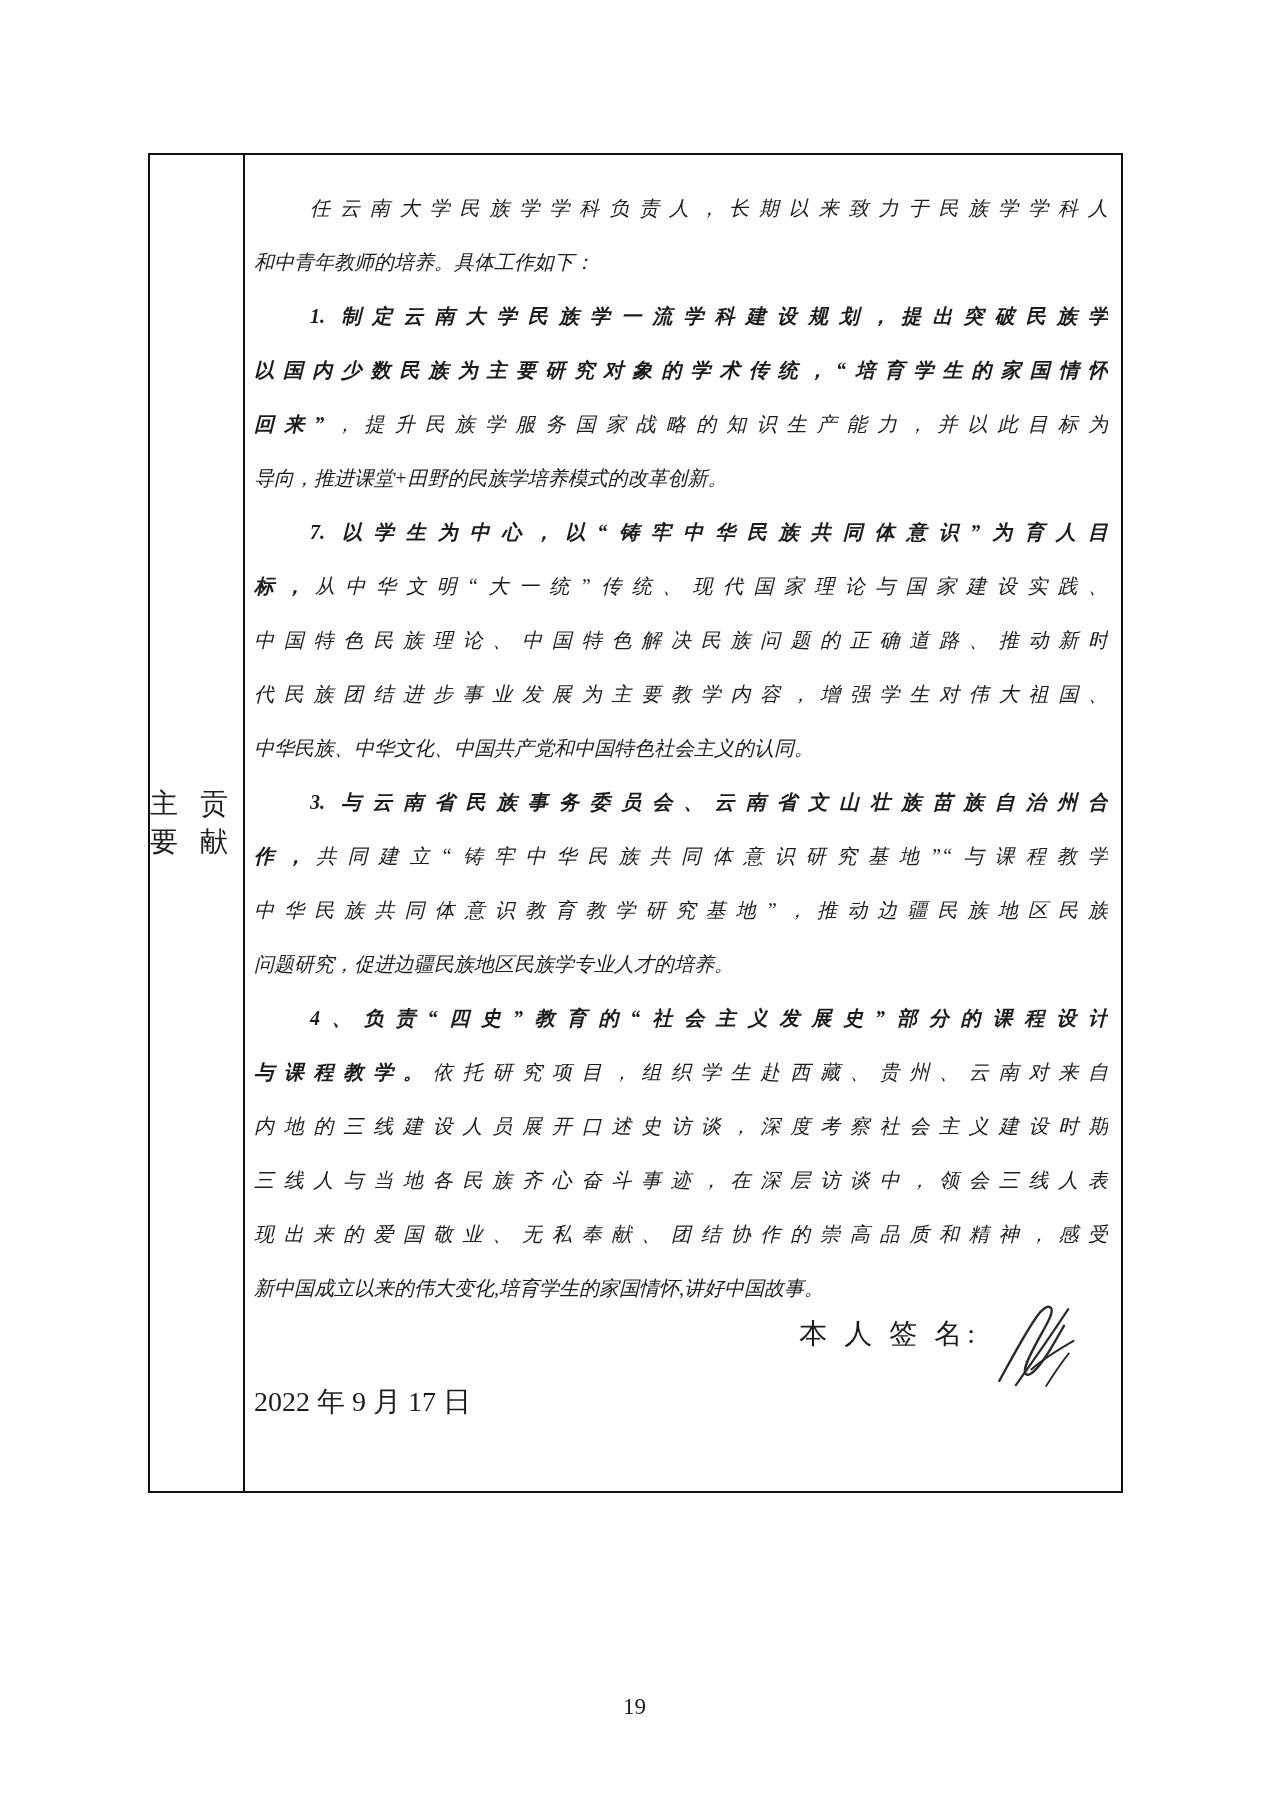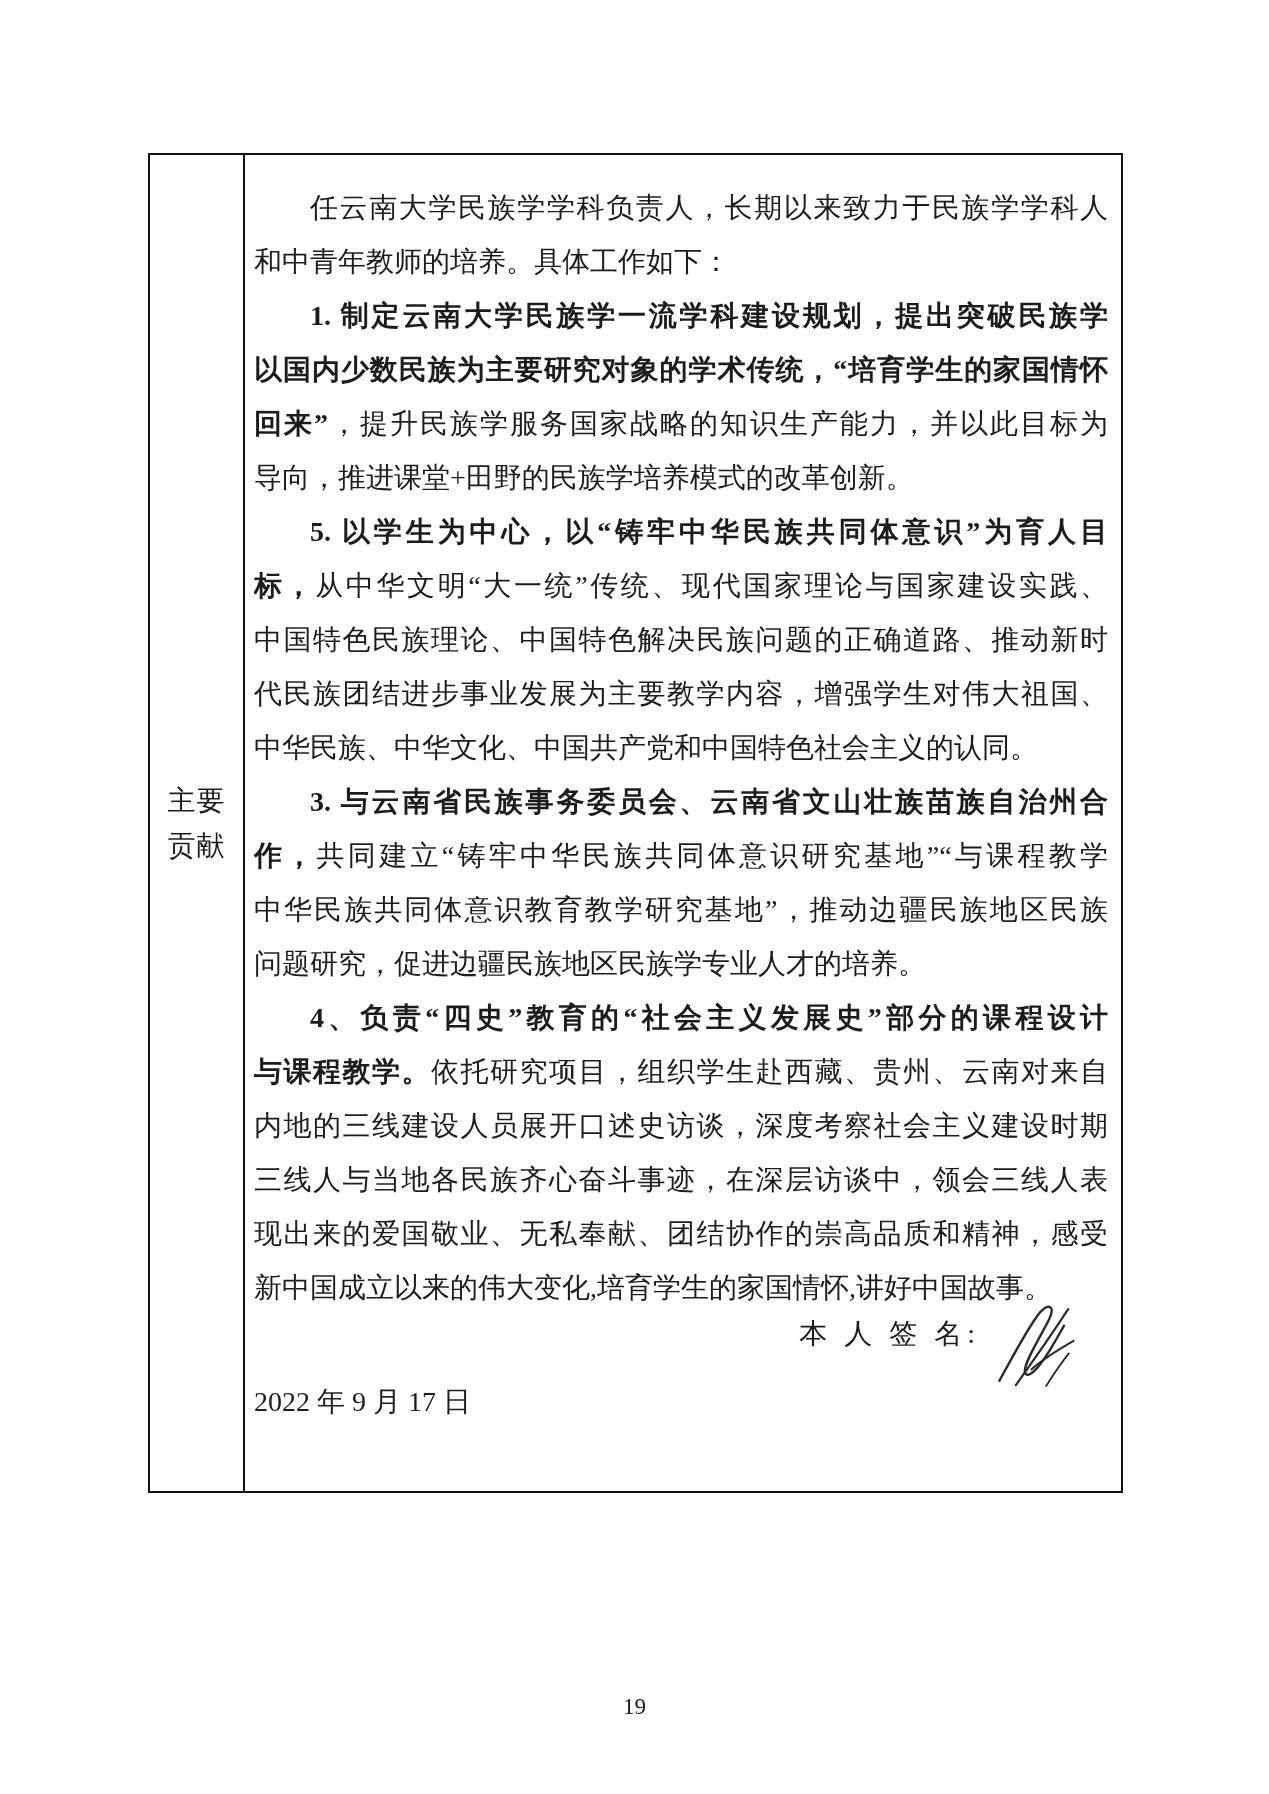--- a/index.html
+++ b/index.html
@@ -16,37 +16,38 @@
     width:975px; height:1340px;
     border:2px solid #111;
     box-sizing:border-box;
     display:flex;
     background:#fff;
   }
   .label-cell {
     width:95px;
     border-right:2px solid #111;
     box-sizing:border-box;
-    display:flex; flex-direction:column;
+    display:flex; flex-direction:row;
     justify-content:center; align-items:center;
     gap:7px;
     font-size:28px;
     letter-spacing:1px;
   }
   .content-cell {
     flex:1;
     box-sizing:border-box;
     padding:26px 13px 0 9px;
     overflow:hidden;
   }
   .line {
-    font-size:28px;
+    font-size:20px;
     height:54px; line-height:54px;
     text-align:left;
     overflow:hidden;
+    font-style:italic;
   }
   .line.fill { text-align:justify; text-align-last:justify; }
   .line.indent { text-indent:56px; }
   .line b { font-weight:700; }
   .signature-row {
     height:62px;
     display:flex; justify-content:flex-end; 
     padding-right:24px;
     font-size:28px;
   }
@@ -83,21 +84,21 @@
 
     <div class="content-cell">
 
       <div>
           <div class="line fill indent"><span>任云南大学民族学学科负责人，长期以来致力于民族学学科人</span></div>
           <div class="line"><span>和中青年教师的培养。具体工作如下：</span></div>
           <div class="line fill indent"><b>1. 制定云南大学民族学一流学科建设规划，提出突破民族学</b></div>
           <div class="line fill"><b>以国内少数民族为主要研究对象的学术传统，“培育学生的家国情怀</b></div>
           <div class="line fill"><b>回来”</b><span>，提升民族学服务国家战略的知识生产能力，并以此目标为</span></div>
           <div class="line"><span>导向，推进课堂+田野的民族学培养模式的改革创新。</span></div>
-          <div class="line fill indent"><b>5. 以学生为中心，以“铸牢中华民族共同体意识”为育人目</b></div>
+          <div class="line fill indent"><b>7. 以学生为中心，以“铸牢中华民族共同体意识”为育人目</b></div>
           <div class="line fill"><b>标，</b><span>从中华文明“大一统”传统、现代国家理论与国家建设实践、</span></div>
           <div class="line fill"><span>中国特色民族理论、中国特色解决民族问题的正确道路、推动新时</span></div>
           <div class="line fill"><span>代民族团结进步事业发展为主要教学内容，增强学生对伟大祖国、</span></div>
           <div class="line"><span>中华民族、中华文化、中国共产党和中国特色社会主义的认同。</span></div>
           <div class="line fill indent"><b>3. 与云南省民族事务委员会、云南省文山壮族苗族自治州合</b></div>
           <div class="line fill"><b>作，</b><span>共同建立“铸牢中华民族共同体意识研究基地”“与课程教学</span></div>
           <div class="line fill"><span>中华民族共同体意识教育教学研究基地”，推动边疆民族地区民族</span></div>
           <div class="line"><span>问题研究，促进边疆民族地区民族学专业人才的培养。</span></div>
           <div class="line fill indent"><b>4、负责“四史”教育的“社会主义发展史”部分的课程设计</b></div>
           <div class="line fill"><b>与课程教学。</b><span>依托研究项目，组织学生赴西藏、贵州、云南对来自</span></div>

